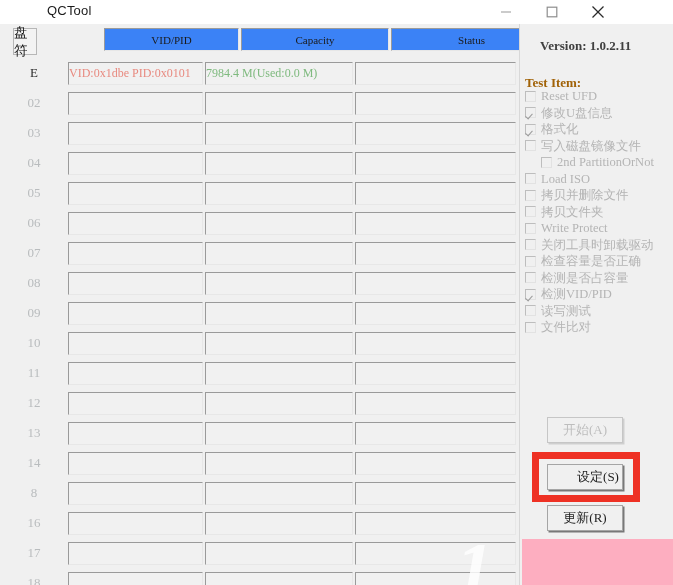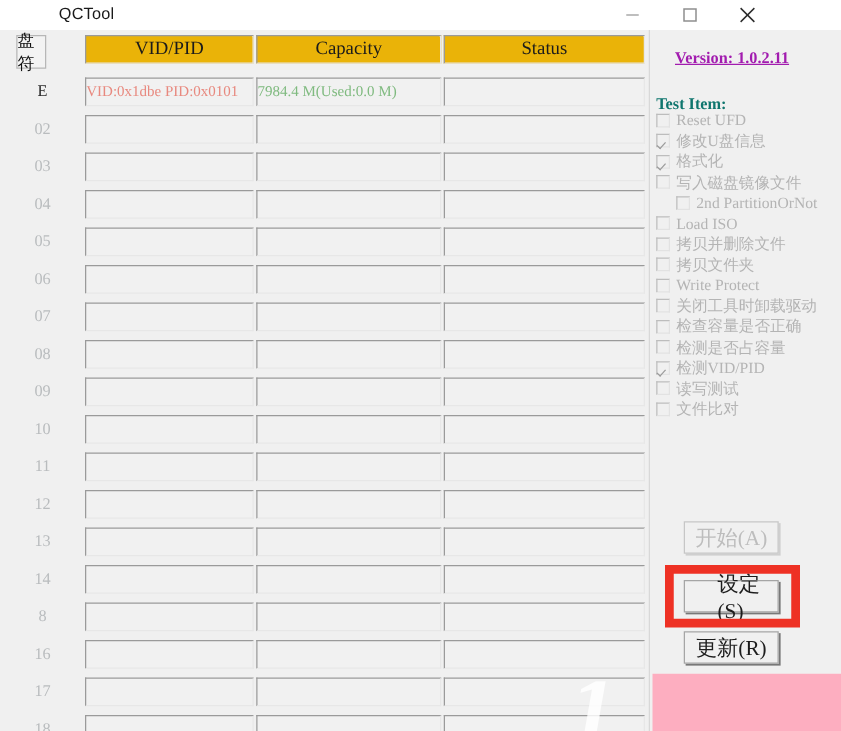--- a/index.html
+++ b/index.html
@@ -99,31 +99,32 @@
   }
   .c-vid    { left: 68px;  width: 135px; }
   .c-cap    { left: 205px; width: 148px; }
   .c-status { left: 355px; width: 161px; }
 
   
   .hdrcell {
     position: absolute;
     top: 4px;
     height: 23px;
-    background: #eab308;
+    background: #3b82f6;
     border-top: 1px solid #9a9a9a;
     border-left: 1px solid #9a9a9a;
     border-right: 1px solid #e7e7e7;
     border-bottom: 1px solid #e7e7e7;
     display: flex;
     align-items: center;
     justify-content: center;
-    font-size: 15px;
+    font-size: 11px;
     color: #1b1b1b;
     box-sizing: border-box;
+    margin-left: 36px;
   }
   #hdr-drv {
     position: absolute;
     left: 13px; top: 4px;
     width: 24px; height: 27px;
     background: #f3f3f3;
     border: 1px solid #b7b7b7;
     display: flex;
     align-items: center;
     justify-content: center;
@@ -138,29 +139,28 @@
   #panel {
     position: absolute;
     left: 520px; top: 0;
     width: 153px; height: 561px;
     background: #f0f0f0;
   }
   #version {
     position: absolute;
     left: 20px; top: 14px;
     font-size: 13px;
-    color: #a21caf;
+    color: #404040;
     font-weight: bold;
-    text-decoration: underline;
   }
   #testitem-label {
     position: absolute;
     left: 5px; top: 51px;
     font-size: 13px;
-    color: #0f766e;
+    color: #a16207;
     font-weight: bold;
   }
   #cklist {
     position: absolute;
     left: 0; top: 64px;
     width: 153px;
   }
   .ckrow {
     position: relative;
     height: 16.5px;
@@ -200,21 +200,21 @@
   .pbtn {
     position: absolute;
     left: 547px;
     width: 76px; height: 26px;
     background: #f0f0f0;
     border: 1px solid #a5a5a5;
     box-shadow: 1.5px 1.5px 0 0 #787878;
     display: flex;
     align-items: center;
     justify-content: center;
-    font-size: 17px;
+    font-size: 13px;
     color: #1d1d1d;
     box-sizing: border-box;
   }
   .pbtn.disabled { color: #bdbdbd; border-color: #c6c6c6; box-shadow: 1.5px 1.5px 0 0 #cfcfcf; }
   #btn-start  { top: 393px; }
   #btn-set    { top: 440px; padding-left: 26px; }
   #btn-update { top: 481px; }
 
   #redbox {
     position: absolute;

